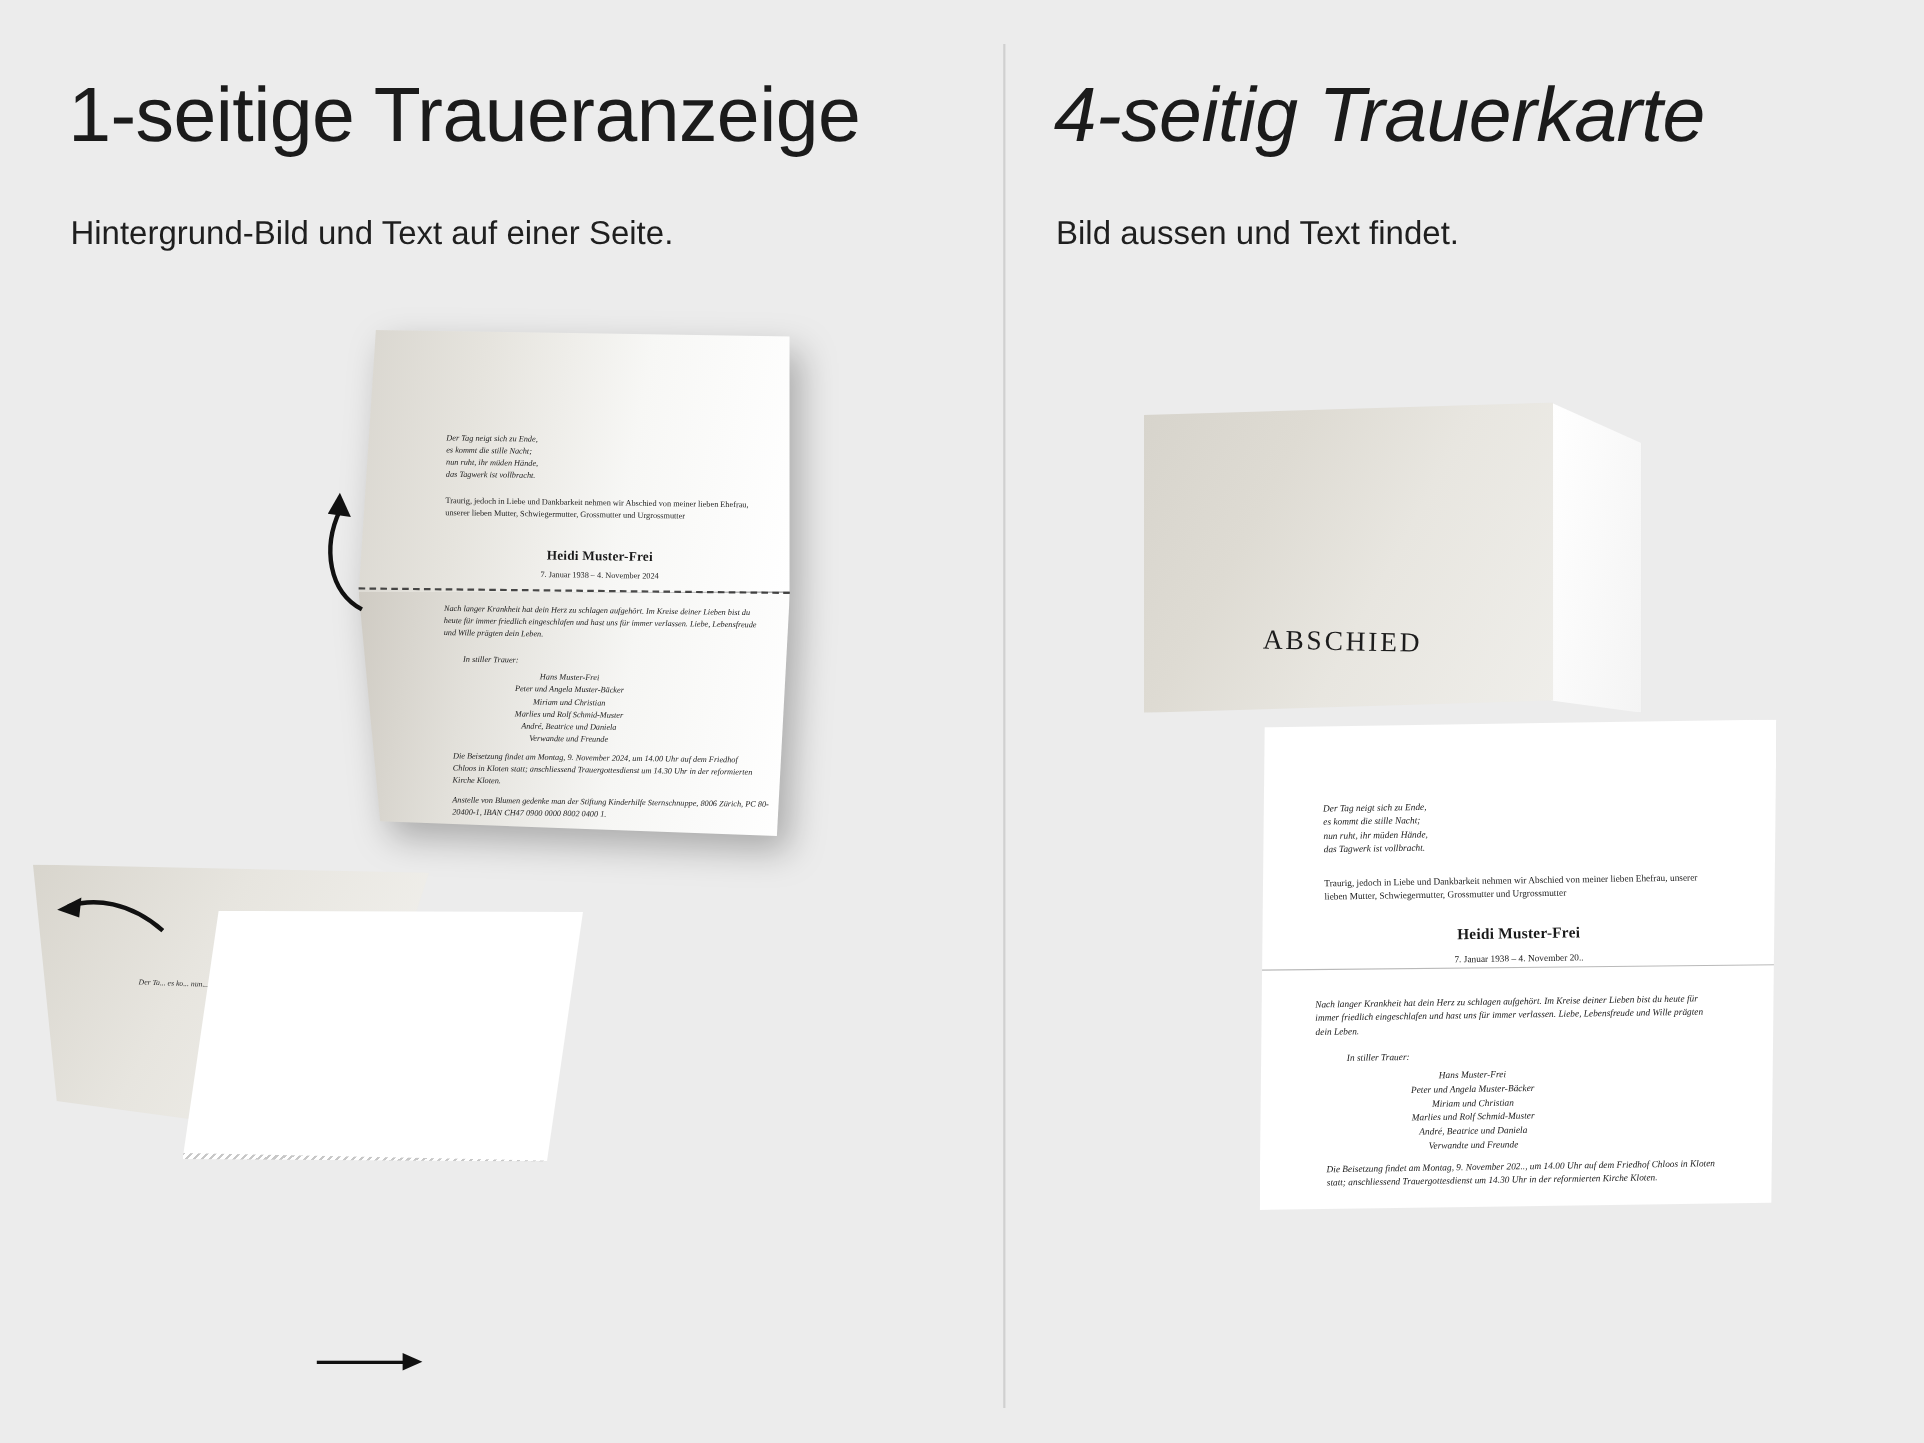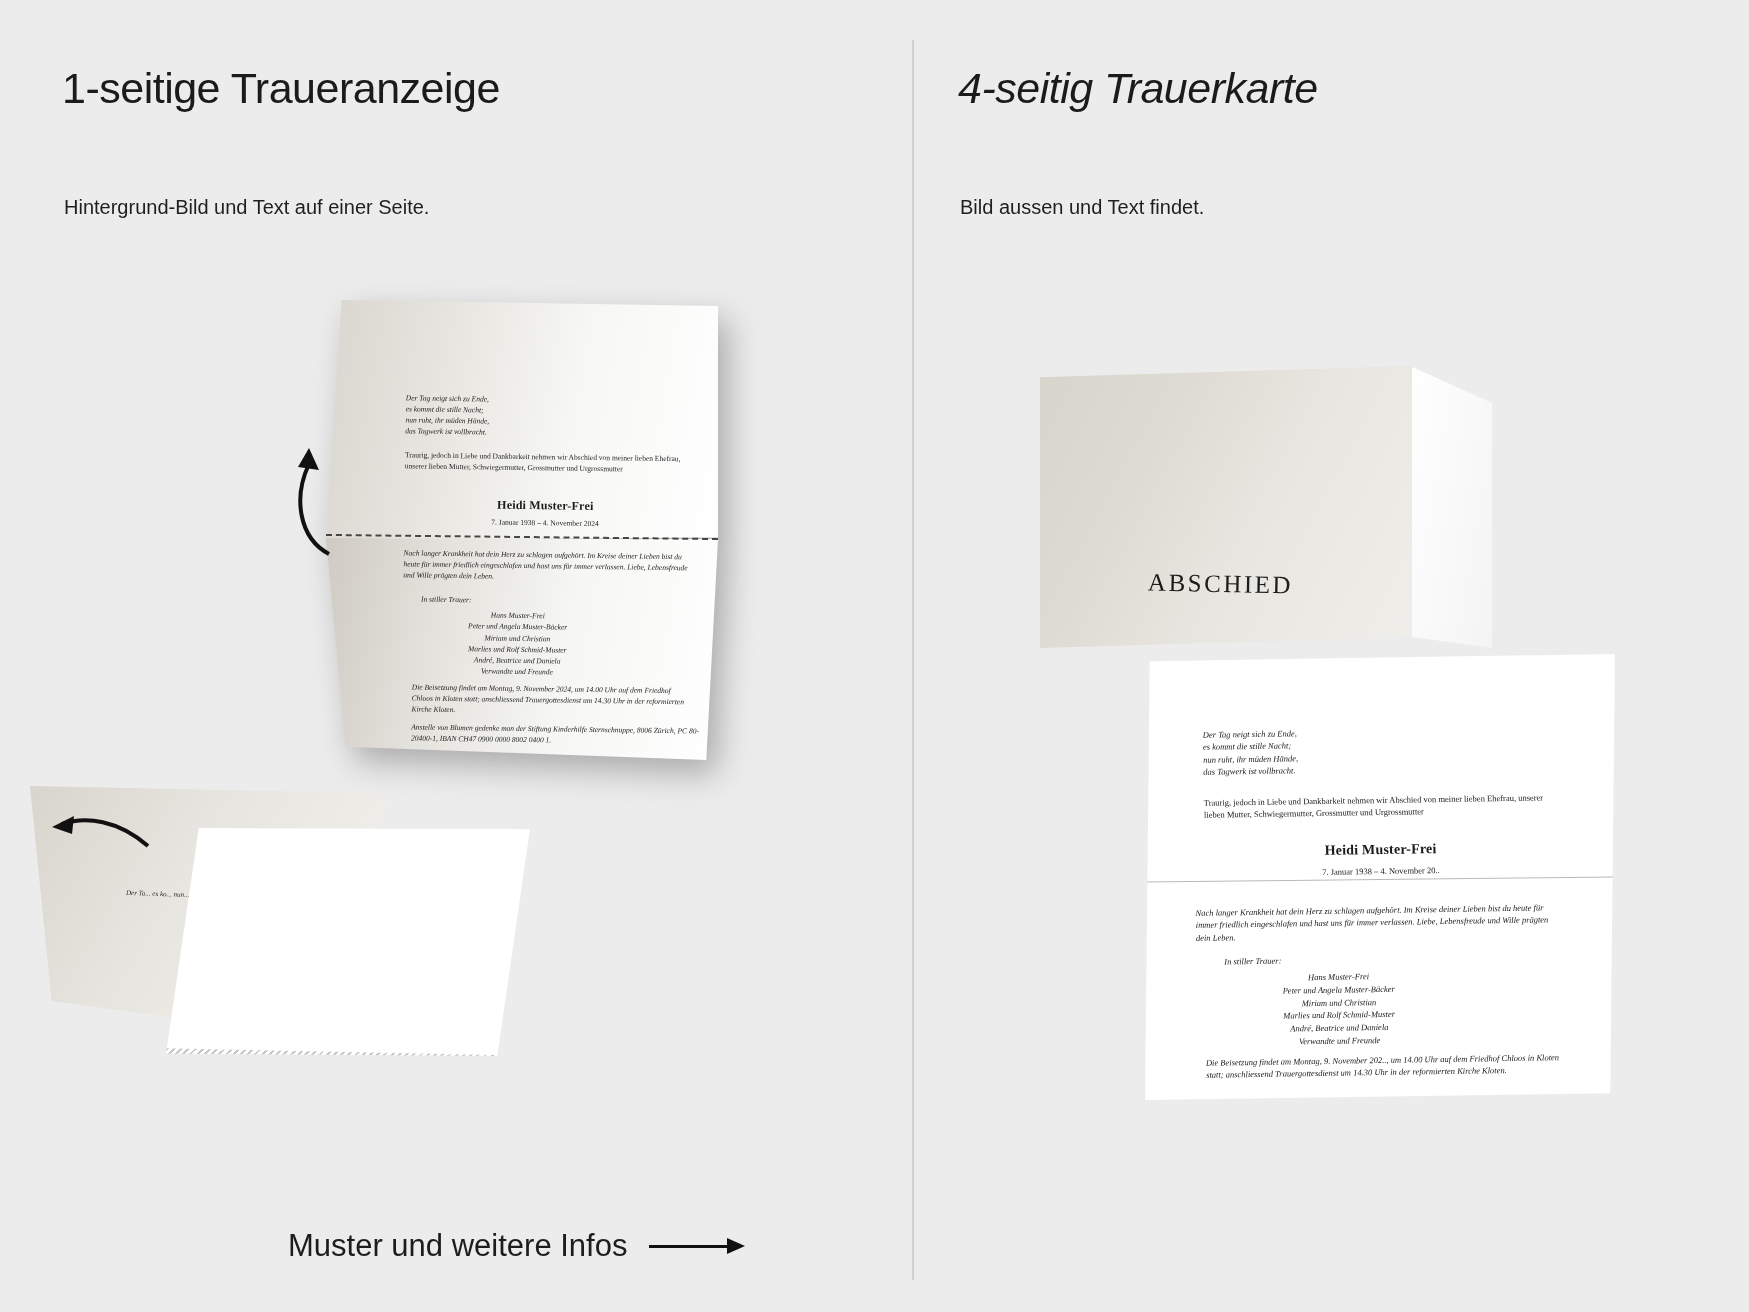--- a/index.html
+++ b/index.html
@@ -22,29 +22,29 @@
     left: 912px;
     top: 40px;
     width: 2px;
     height: 1240px;
     background: #d0d0d0;
   }
 
   
   .col-title {
     position: absolute;
-    font-size: 43px;
+    font-size: 70px;
     font-weight: 400;
     letter-spacing: -0.5px;
     white-space: nowrap;
     color: #1b1b1b;
   }
   .col-sub {
     position: absolute;
-    font-size: 20px;
+    font-size: 30px;
     font-weight: 400;
     white-space: nowrap;
     color: #1f1f1f;
   }
   #title-left  { left: 62px;  top: 64px; }
   #sub-left    { left: 64px;  top: 196px; }
   #title-right { left: 958px; top: 64px; font-style: italic; }
   #sub-right   { left: 960px; top: 196px; }
 
   
@@ -368,15 +368,14 @@
       <div>Verwandte und Freunde</div>
     </div>
 
     <div class="para italic" style="position:absolute; left:58px; top:400px; width:356px; font-size:8.5px;">Die Beisetzung findet am Montag, 9. November 202.., um 14.00 Uhr auf dem Friedhof Chloos in Kloten statt; anschliessend Trauergottesdienst um 14.30 Uhr in der reformierten Kirche Kloten.</div>
 
     <div class="para italic" style="position:absolute; left:58px; top:444px; width:356px; font-size:8.5px;">Anstelle von Blumen gedenke man der Stiftung Kinderhilfe Sternschnuppe, 8006 Zürich, PC 80-20400-1, IBAN CH47 0900 0000 8002 0400 1.</div>
   </div>
 </div>
 
 <div class="footer">
-  <span>Muster und weitere Infos</span>
   <span class="arrow-long"></span>
 </div>
 
 </body></html>

